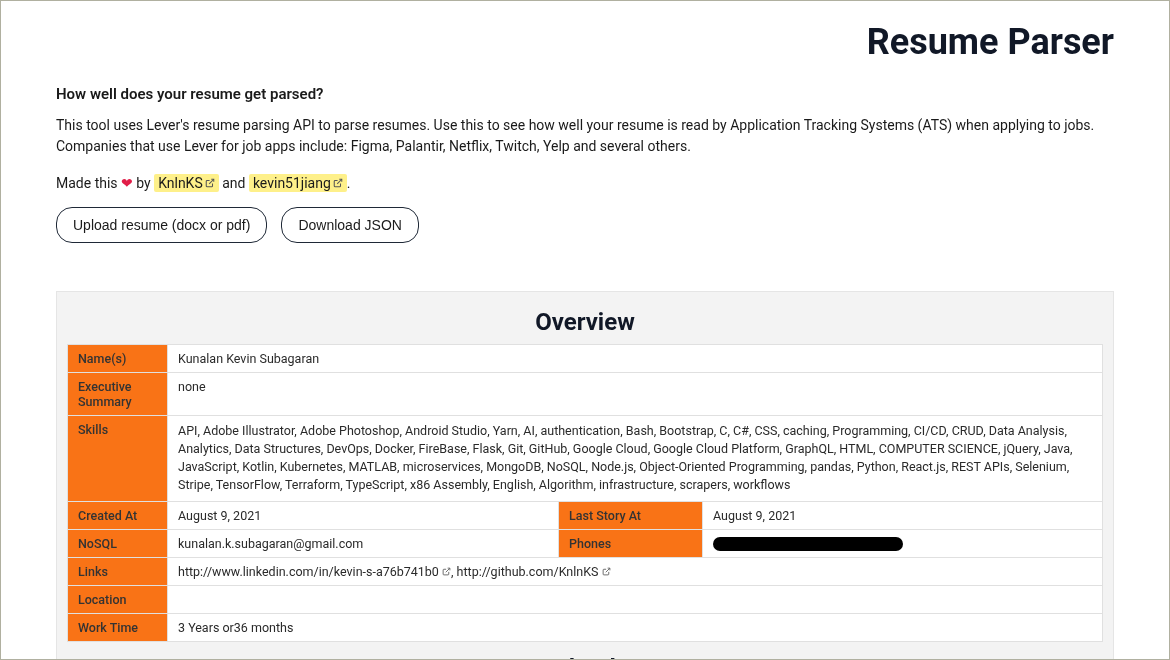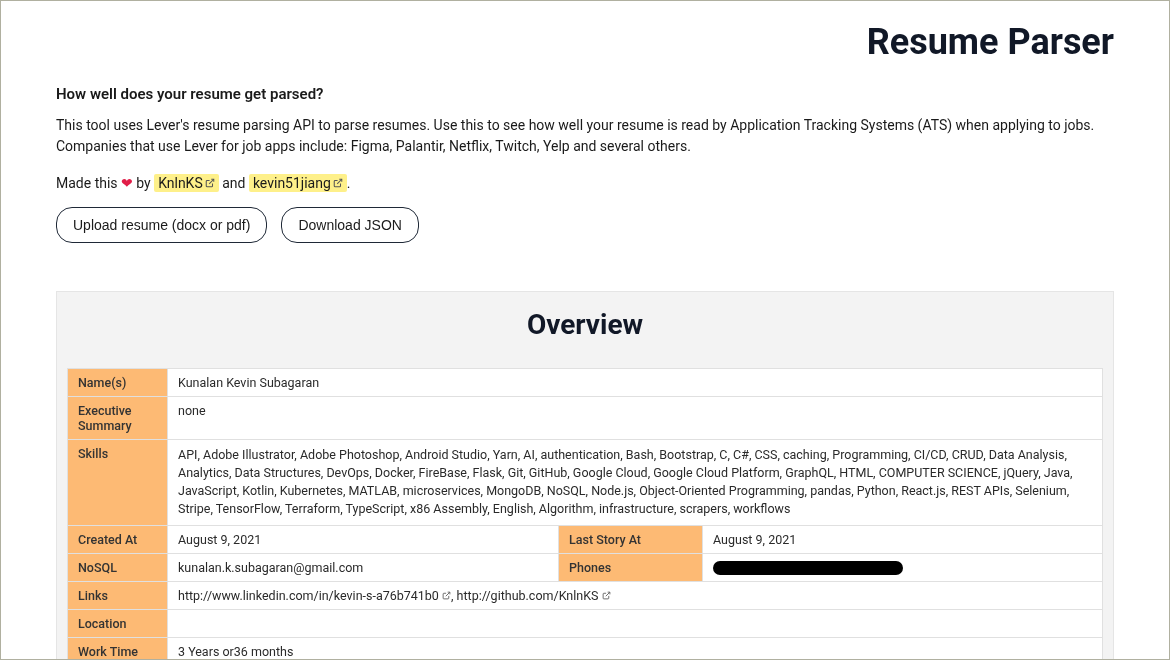--- a/index.html
+++ b/index.html
@@ -73,41 +73,41 @@
       cursor: pointer;
       color: #1a1a1a;
       font-weight: 500;
     }
     .results-panel {
       background: #f3f3f3;
       border: 1px solid #e5e5e5;
       padding: 10px 0 0 0;
     }
     .section-title {
-      font-size: 28px;
+      font-size: 24px;
       font-weight: 700;
       text-align: center;
-      margin: 6px 0 27px 0;
+      margin: 6px 0 8px 0;
       color: #111827;
     }
     table.info {
       width: calc(100% - 20px);
       margin: 0 10px 12px 10px;
       border-collapse: collapse;
       font-size: 12.5px;
     }
     table.info td {
       border: 1px solid #e0e0e0;
       padding: 6px 10px;
       vertical-align: top;
       background: #fff;
       color: #2a2a2a;
     }
     table.info td.lbl {
-      background: #fdba74;
+      background: #f97316;
       font-weight: 500;
       width: 100px;
       color: #333;
     }
     table.info td.lbl-wide { width: 144px; }
     .skills-cell {
       line-height: 1.45;
       color: #444;
       margin-left: 12px;
     }

